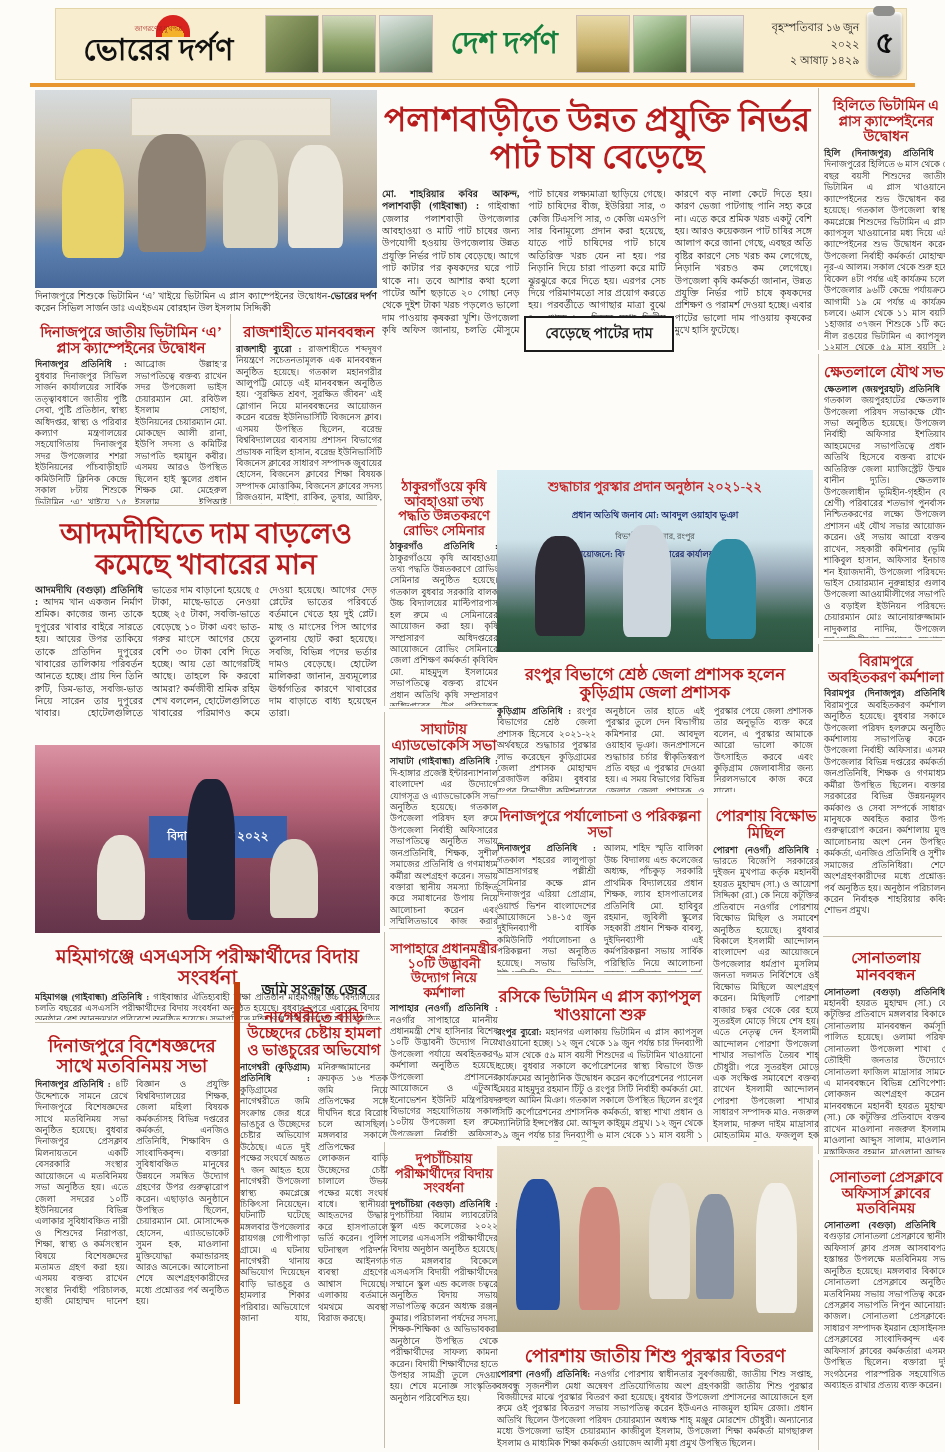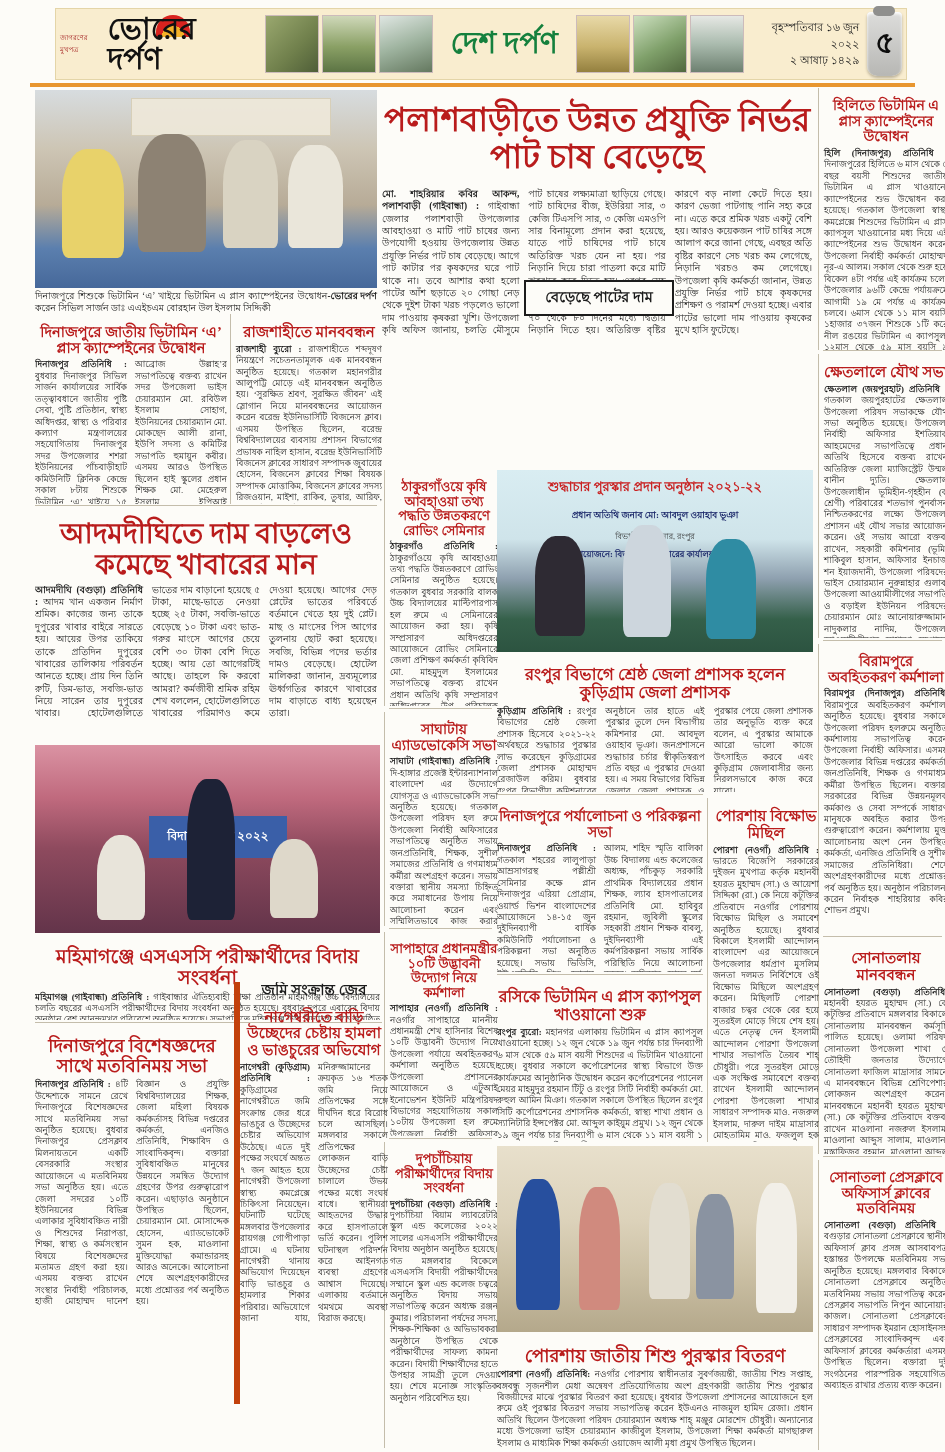--- a/index.html
+++ b/index.html
@@ -1,21 +1,21 @@
 <!DOCTYPE html>
 <html><head>
 <meta charset="utf-8">
 <style>
   html,body{margin:0;padding:0;background:#e9e7e1;}
   .page{position:relative;width:945px;height:1452px;margin:0 auto;background:#fdfcf8;
         font-family:"Liberation Serif","DejaVu Serif",serif;color:#1b1b1b;overflow:hidden;}
   .abs{position:absolute;}
   
   .masthead{left:55px;top:8px;width:852px;height:72px;background:#f9edcf;display:flex;align-items:center;gap:8px;padding:0 4px;box-sizing:border-box;border:1px solid #e4d5a8;}
-  .logo-block{position:relative;width:238px;height:62px;display:flex;flex-direction:row;justify-content:center;align-items:center;}
+  .logo-block{position:relative;width:238px;height:62px;display:flex;flex-direction:column;justify-content:center;align-items:center;}
   .logo-sun{position:absolute;left:96px;top:2px;width:34px;height:22px;border-radius:17px 17px 0 0;background:radial-gradient(circle at 50% 100%,#f3b229 0 40%,#d8231f 41% 100%);}
   .logo-tag{font-size:7px;color:#a42020;z-index:1;}
   .logo-name{font-size:30px;font-weight:bold;color:#111;z-index:1;line-height:1;}
   .thumbs{display:flex;gap:3px;}
   .thumb{width:54px;height:58px;border:1px solid #cbb;box-sizing:border-box;}
   .t1{background:linear-gradient(135deg,#9aa86f,#6f7f4b 60%,#4f5e38);}
   .t2{background:linear-gradient(180deg,#cfd8b9,#8aa065 55%,#5c7444);}
   .t3{background:linear-gradient(160deg,#dfe6e2,#9fb4a0 50%,#64785f);}
   .t4{background:linear-gradient(180deg,#e8d9a8,#c9b36e 55%,#94803f);}
   .t5{background:linear-gradient(150deg,#cde0c0,#7fa06a 55%,#51683e);}
@@ -43,21 +43,21 @@
   .ph2{background:linear-gradient(180deg,#da93a3 0%,#c06a7e 28%,#8e4a5e 55%,#63344a 100%);}
   .ph2 .pbanner{position:absolute;left:33%;top:38%;width:40%;height:22%;background:#3a5fa8;color:#fff;font-size:12px;font-weight:bold;display:flex;align-items:center;justify-content:center;text-align:center;padding:2px;box-sizing:border-box;}
   .ph3{background:linear-gradient(180deg,#d9edf2 0%,#cfe4ea 38%,#8d9fae 60%,#35604a 82%,#2c5340 100%);}
   .ph3 .b1{position:absolute;left:6%;top:4%;width:88%;text-align:center;color:#c92222;font-weight:bold;font-size:13px;}
   .ph3 .b2{position:absolute;left:10%;top:21%;width:80%;text-align:center;color:#1d2a6b;font-weight:bold;font-size:9px;}
   .ph3 .b3{position:absolute;left:20%;top:33%;width:60%;text-align:center;color:#333;font-size:8px;}
   .ph3 .b4{position:absolute;left:12%;top:43%;width:76%;text-align:center;color:#1d2a6b;font-size:8.5px;font-weight:bold;}
   .ph4{background:linear-gradient(180deg,#e8e0cc 0%,#dcd2ba 40%,#cbc0a4 68%,#b4a88b 100%);}
   .cap{font-size:9.3px;line-height:1.25;text-align:justify;}
   .cap .credit{float:right;font-weight:bold;font-family:Liberation Serif, serif;}
-  .boxhead{position:absolute;background:#fdfcf8;border:2px solid #1c1c1c;font-weight:bold;font-size:14.5px;display:flex;align-items:center;justify-content:center;text-align:center;}
+  .boxhead{position:absolute;background:#fdfcf8;border:2px solid #1c1c1c;font-weight:bold;font-size:14.5px;display:flex;align-items:center;justify-content:center;text-align:center;margin-top:36px;}
 </style>
 </head>
 <body>
 
 <div class="page">
 
   <div class="abs masthead">
     <div class="logo-block">
       <span class="logo-sun"></span>
       <span class="logo-tag">জাগরণের মুখপত্র</span>

